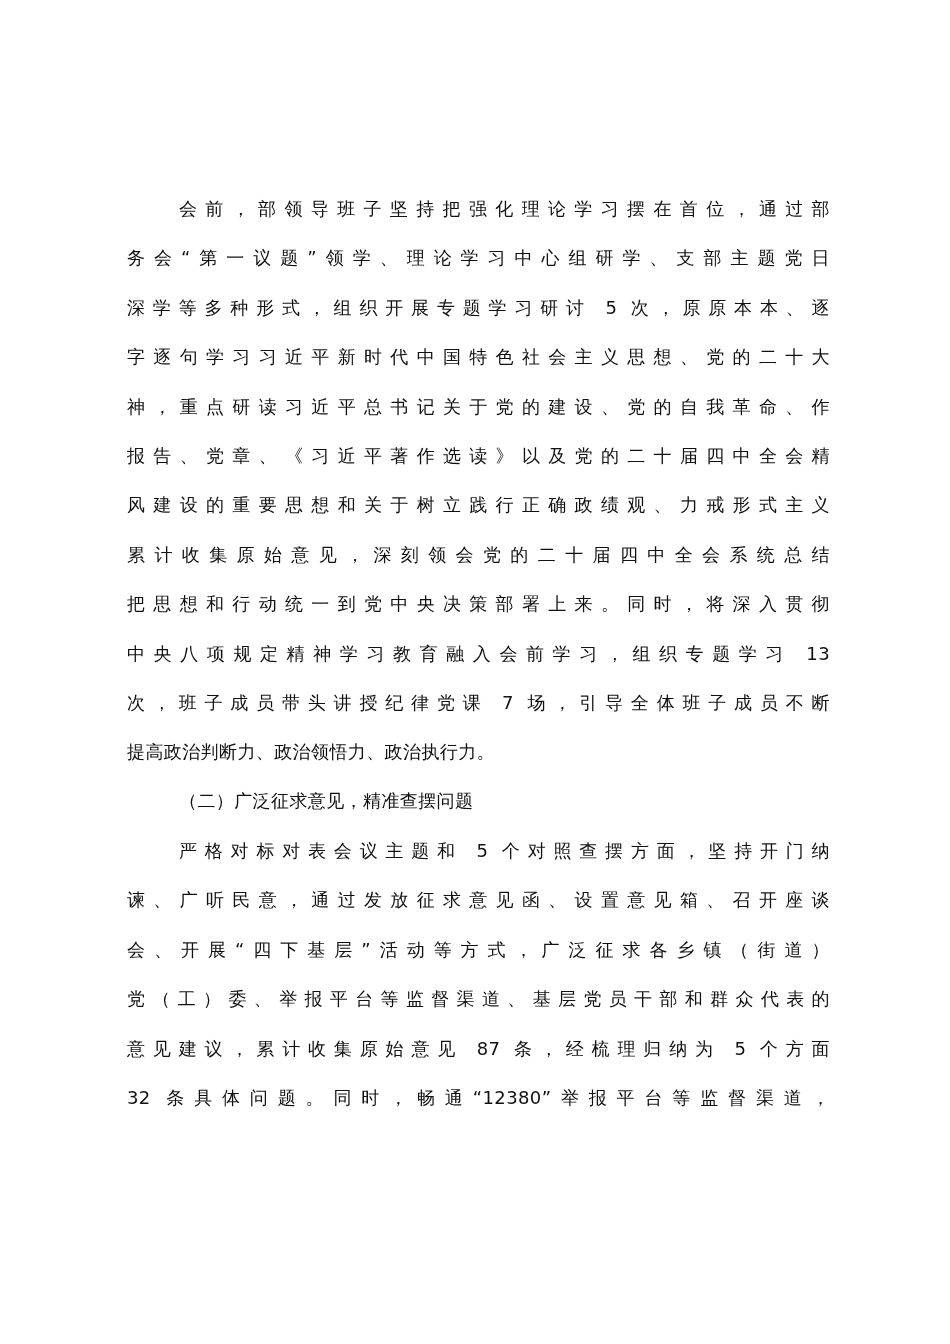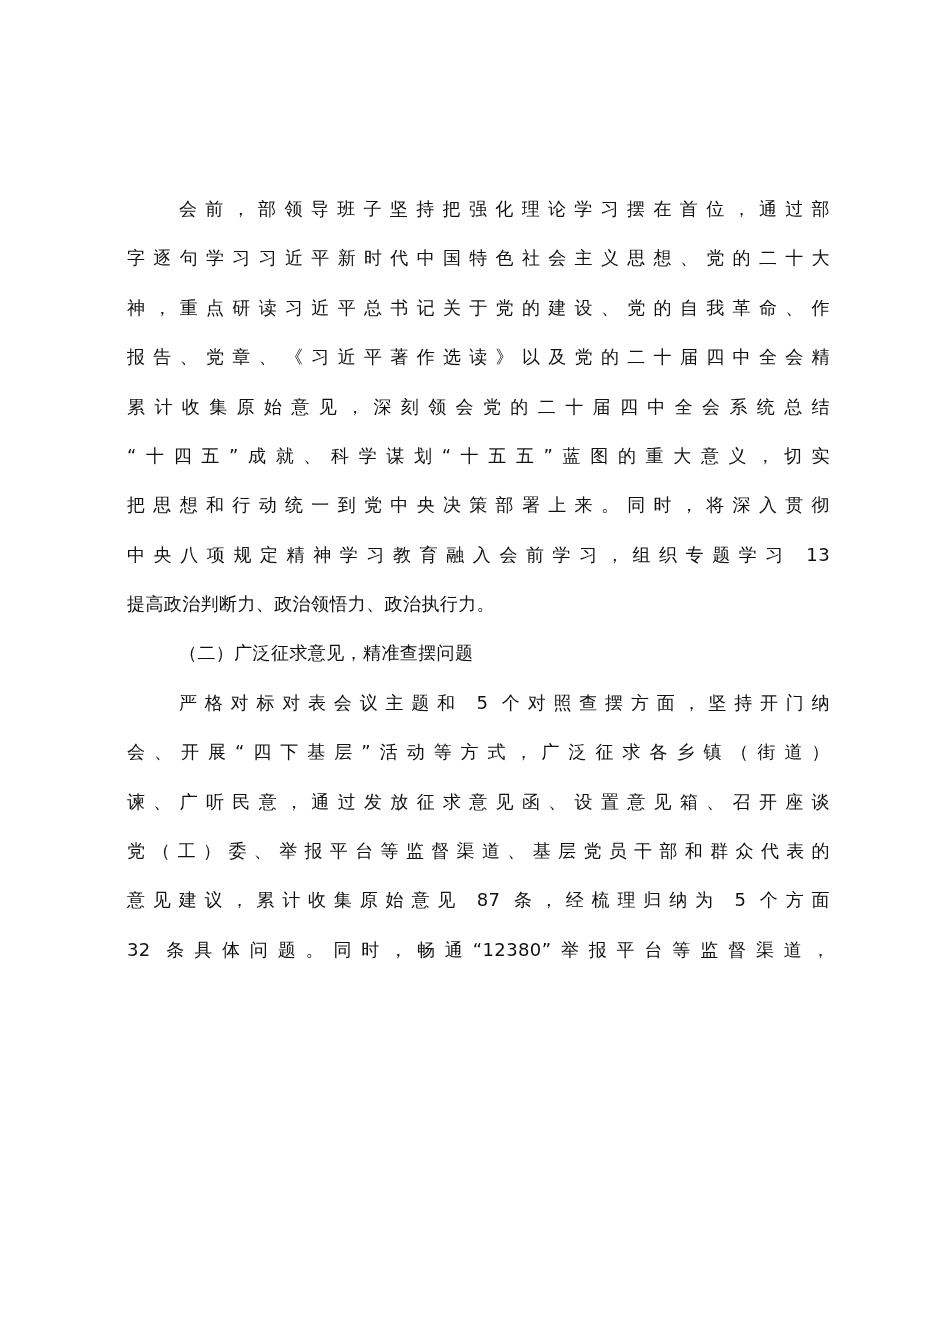--- a/index.html
+++ b/index.html
@@ -25,33 +25,36 @@
     .line.last { text-align-last: left; }
     .line.indent { padding-left: 52px; }
     .line.heading { padding-left: 52px; text-align-last: left; font-family: Liberation Serif, serif; }
   </style>
 </head>
 <body>
 
 <div class="page">
   <div>
     <span class="line indent">会前，部领导班子坚持把强化理论学习摆在首位，通过部</span>
+    <span class="line">务会“第一议题”领学、理论学习中心组研学、支部主题党日</span>
+    <span class="line">深学等多种形式，组织开展专题学习研讨 5 次，原原本本、逐</span>
     <span class="line">字逐句学习习近平新时代中国特色社会主义思想、党的二十大</span>
     <span class="line">神，重点研读习近平总书记关于党的建设、党的自我革命、作</span>
     <span class="line">报告、党章、《习近平著作选读》以及党的二十届四中全会精</span>
+    <span class="line">风建设的重要思想和关于树立践行正确政绩观、力戒形式主义</span>
     <span class="line">累计收集原始意见，深刻领会党的二十届四中全会系统总结</span>
-    <span class="line">“十四五”成就、科学谋划“十五五”蓝图的重大意义，切实</span>
     <span class="line">把思想和行动统一到党中央决策部署上来。同时，将深入贯彻</span>
     <span class="line">中央八项规定精神学习教育融入会前学习，组织专题学习 13</span>
+    <span class="line">次，班子成员带头讲授纪律党课 7 场，引导全体班子成员不断</span>
     <span class="line last">提高政治判断力、政治领悟力、政治执行力。</span>
   </div>
   <div>
     <span class="line heading">（二）广泛征求意见，精准查摆问题</span>
   </div>
   <div>
     <span class="line indent">严格对标对表会议主题和 5 个对照查摆方面，坚持开门纳</span>
+    <span class="line">谏、广听民意，通过发放征求意见函、设置意见箱、召开座谈</span>
     <span class="line">会、开展“四下基层”活动等方式，广泛征求各乡镇（街道）</span>
-    <span class="line">谏、广听民意，通过发放征求意见函、设置意见箱、召开座谈</span>
     <span class="line">党（工）委、举报平台等监督渠道、基层党员干部和群众代表的</span>
     <span class="line">意见建议，累计收集原始意见 87 条，经梳理归纳为 5 个方面</span>
     <span class="line">32 条具体问题。同时，畅通“12380”举报平台等监督渠道，</span>
   </div>
 </div>
 
 </body></html>

